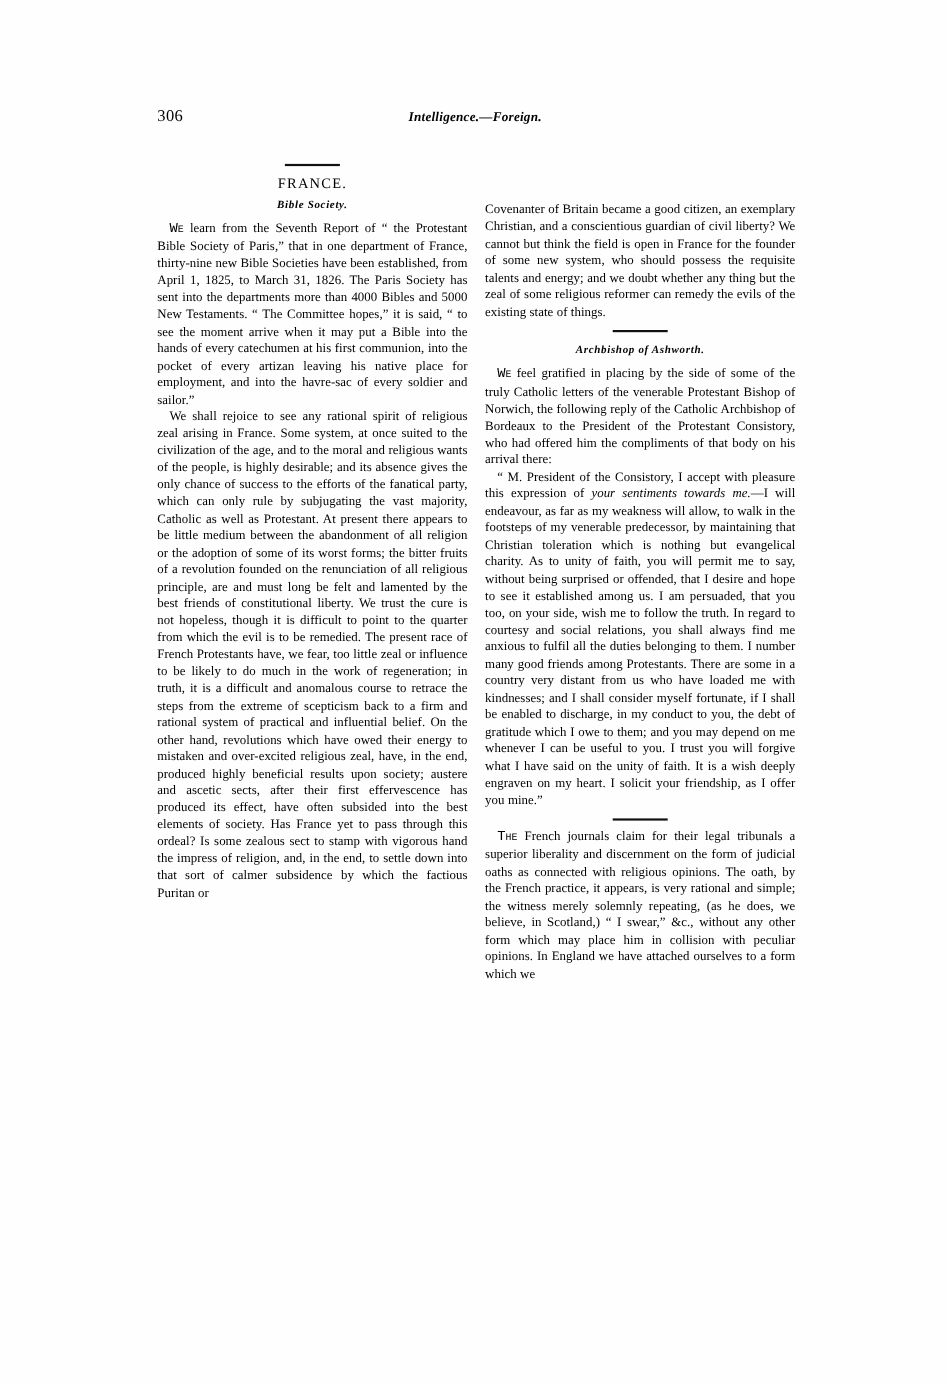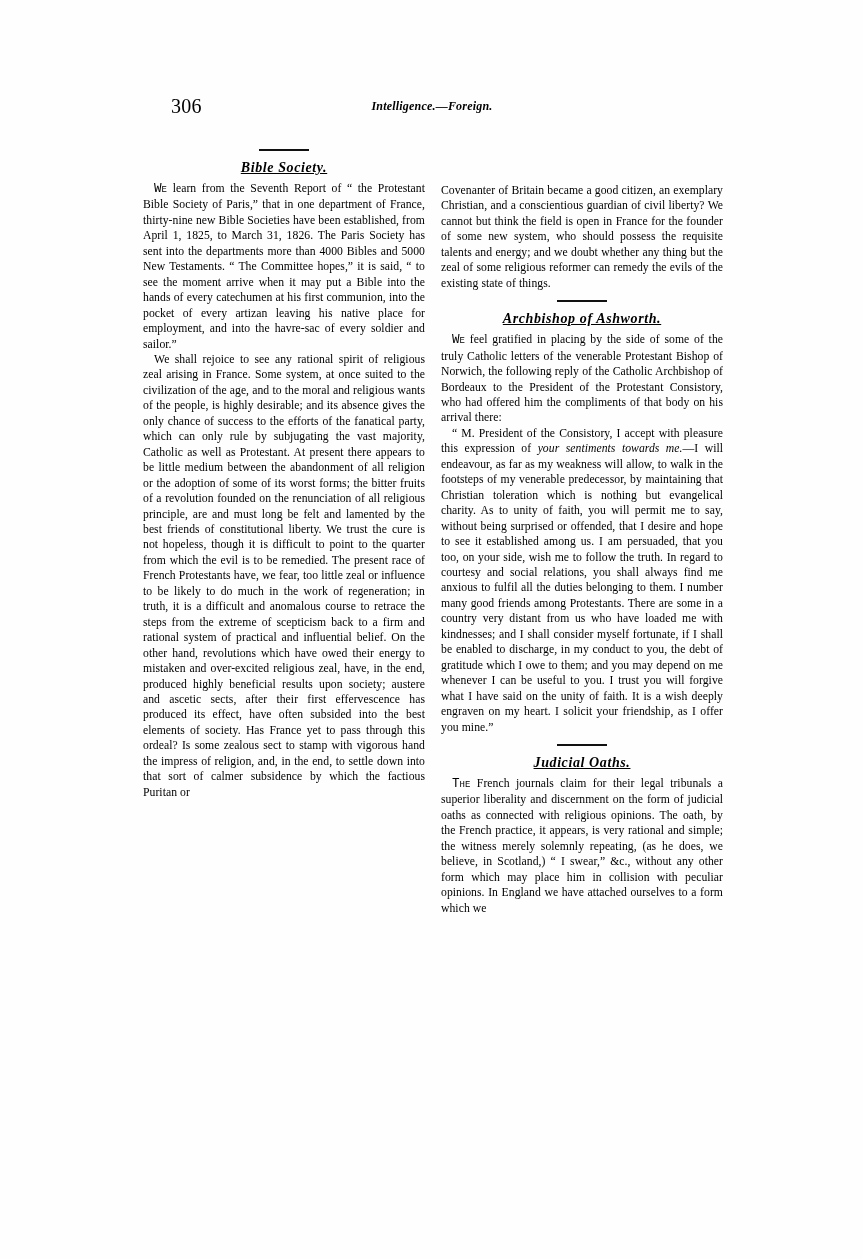--- a/index.html
+++ b/index.html
@@ -29,24 +29,23 @@
     position: absolute;
     left: 143px;
     top: 96px;
     width: 578px;
     height: 22px;
   }
   .folio {
     position: absolute;
     left: 0;
     top: 0;
-    font-size: 20px;
+    font-size: 15px;
     letter-spacing: 0.3px;
     line-height: 20px;
-    margin-left: 28px;
   }
   .head-title {
     position: absolute;
     left: 0;
     top: 0;
     width: 578px;
     text-align: center;
     font-style: italic;
     font-size: 12px;
     line-height: 20px;
@@ -99,45 +98,45 @@
   .sec-head {
     text-align: center;
     font-size: 13.2px;
     line-height: 17px;
     letter-spacing: 1.1px;
     margin: 2px 0 2px 0;
   }
   .sec-sub {
     text-align: center;
     font-style: italic;
-    font-size: 14px;
+    font-size: 10px;
     line-height: 19px;
     letter-spacing: 0.6px;
     margin: 1px 0 4px 0;
     font-weight: 600;
-    text-decoration: underline;
   }
 </style>
 </head>
 <body>
 
 <div class="page">
 
   <div class="running-head">
     <div class="folio">306</div>
     <div class="head-title">Intelligence.—Foreign.</div>
   </div>
 
   <div class="columns">
 
     <div class="col col-left">
 
 
       <div class="rule"></div>
 
+      <div class="sec-head">FRANCE.</div>
       <div class="sec-sub">Bible Society.</div>
 
       <p class="tx indent"><span class="smallcaps">We</span><span> learn from the Seventh Report of “ the Protestant Bible Society of Paris,” that in one department of France, thirty-nine new Bible Societies have been established, from April 1, 1825, to March 31, 1826. The Paris Society has sent into the departments more than 4000 Bibles and 5000 New Testaments. “ The Committee hopes,” it is said, “ to see the moment arrive when it may put a Bible into the hands of every catechumen at his first communion, into the pocket of every artizan leaving his native place for employment, and into the havre-sac of every soldier and sailor.”</span></p>
 
       <p class="tx indent">We shall rejoice to see any rational spirit of religious zeal arising in France. Some system, at once suited to the civilization of the age, and to the moral and religious wants of the people, is highly desirable; and its absence gives the only chance of success to the efforts of the fanatical party, which can only rule by subjugating the vast majority, Catholic as well as Protestant. At present there appears to be little medium between the abandonment of all religion or the adoption of some of its worst forms; the bitter fruits of a revolution founded on the renunciation of all religious principle, are and must long be felt and lamented by the best friends of constitutional liberty. We trust the cure is not hopeless, though it is difficult to point to the quarter from which the evil is to be remedied. The present race of French Protestants have, we fear, too little zeal or influence to be likely to do much in the work of regeneration; in truth, it is a difficult and anomalous course to retrace the steps from the extreme of scepticism back to a firm and rational system of practical and influential belief. On the other hand, revolutions which have owed their energy to mistaken and over-excited religious zeal, have, in the end, produced highly beneficial results upon society; austere and ascetic sects, after their first effervescence has produced its effect, have often subsided into the best elements of society. Has France yet to pass through this ordeal? Is some zealous sect to stamp with vigorous hand the impress of religion, and, in the end, to settle down into that sort of calmer subsidence by which the factious Puritan or</p>
 
     </div>
 
     <div class="col col-right">
 
@@ -146,20 +145,19 @@
       <div class="rule"></div>
 
       <div class="sec-sub">Archbishop of Ashworth.</div>
 
       <p class="tx indent"><span class="smallcaps">We</span><span> feel gratified in placing by the side of some of the truly Catholic letters of the venerable Protestant Bishop of Norwich, the following reply of the Catholic Archbishop of Bordeaux to the President of the Protestant Consistory, who had offered him the compliments of that body on his arrival there:</span></p>
 
       <p class="tx indent"><span>“ M. President of the Consistory, I accept with pleasure this expression of </span><span class="ital">your sentiments towards me.</span><span>—I will endeavour, as far as my weakness will allow, to walk in the footsteps of my venerable predecessor, by maintaining that Christian toleration which is nothing but evangelical charity. As to unity of faith, you will permit me to say, without being surprised or offended, that I desire and hope to see it established among us. I am persuaded, that you too, on your side, wish me to follow the truth. In regard to courtesy and social relations, you shall always find me anxious to fulfil all the duties belonging to them. I number many good friends among Protestants. There are some in a country very distant from us who have loaded me with kindnesses; and I shall consider myself fortunate, if I shall be enabled to discharge, in my conduct to you, the debt of gratitude which I owe to them; and you may depend on me whenever I can be useful to you. I trust you will forgive what I have said on the unity of faith. It is a wish deeply engraven on my heart. I solicit your friendship, as I offer you mine.”</span></p>
 
       <div class="rule"></div>
 
-      <div class="sec-sub">Judicial Oaths.</div>
 
       <p class="tx indent"><span class="smallcaps">The</span><span> French journals claim for their legal tribunals a superior liberality and discernment on the form of judicial oaths as connected with religious opinions. The oath, by the French practice, it appears, is very rational and simple; the witness merely solemnly repeating, (as he does, we believe, in Scotland,) “ I swear,” &amp;c., without any other form which may place him in collision with peculiar opinions. In England we have attached ourselves to a form which we</span></p>
 
     </div>
 
   </div>
 </div>
 
 </body></html>

